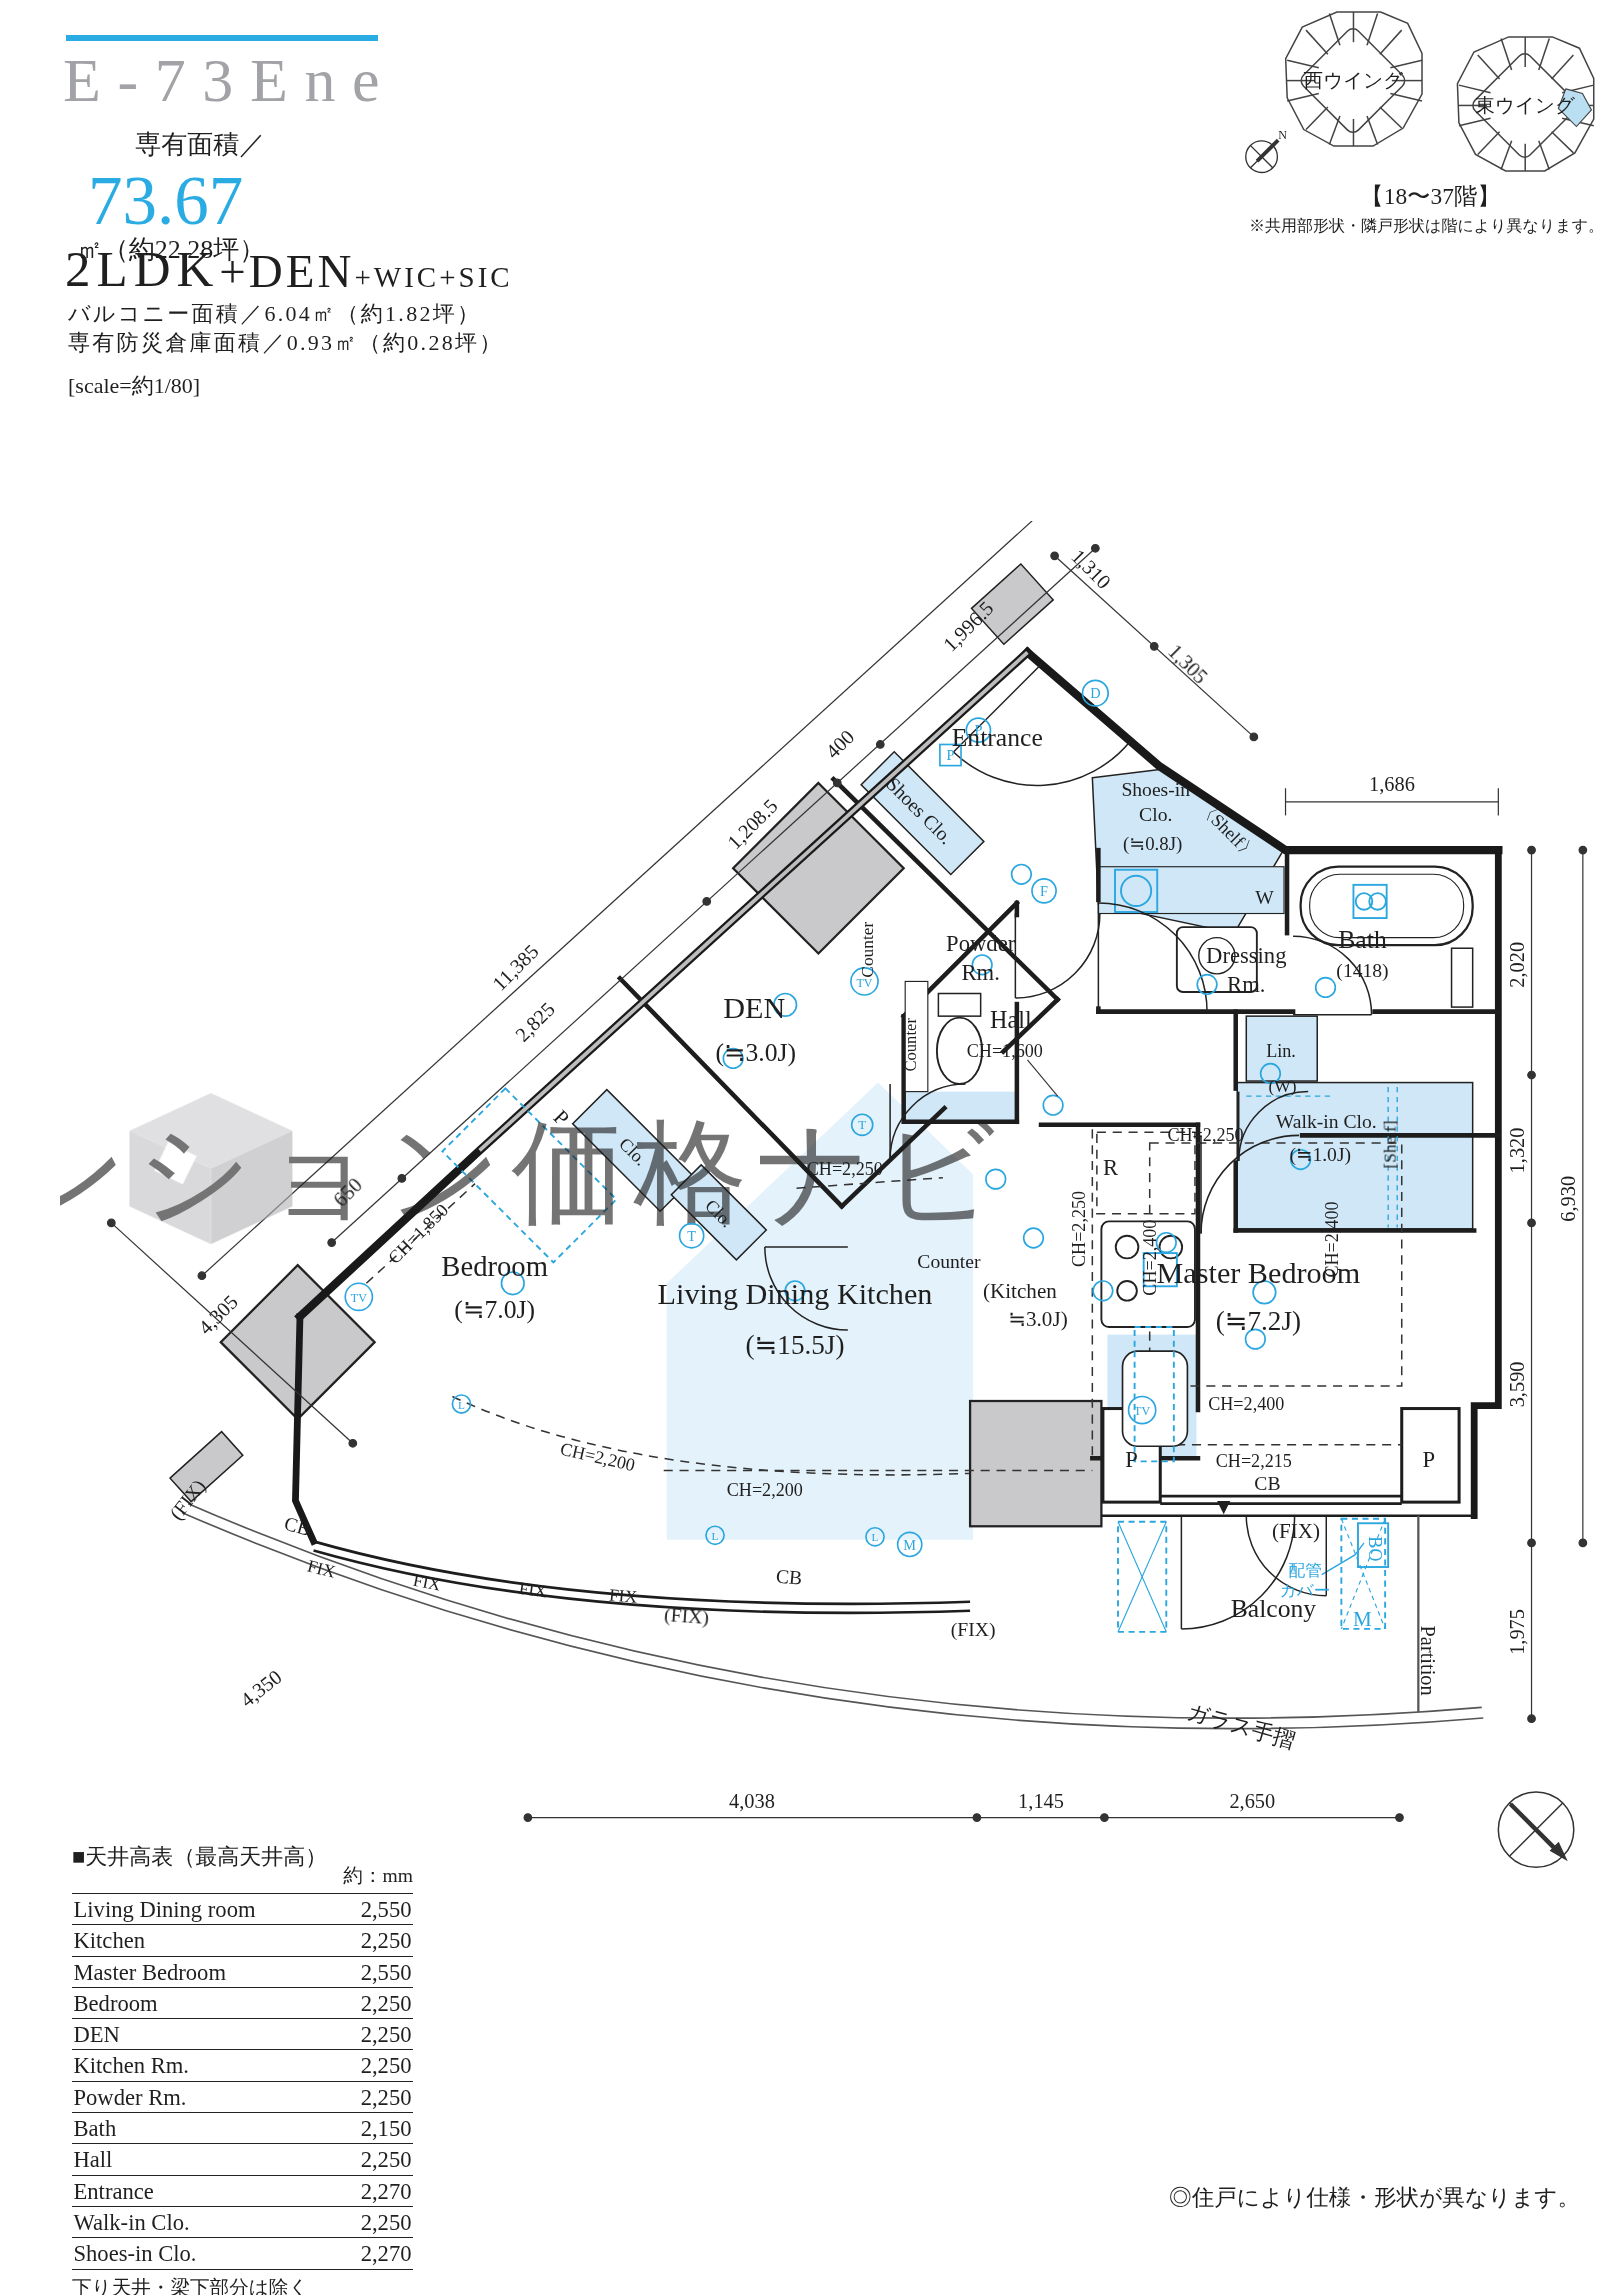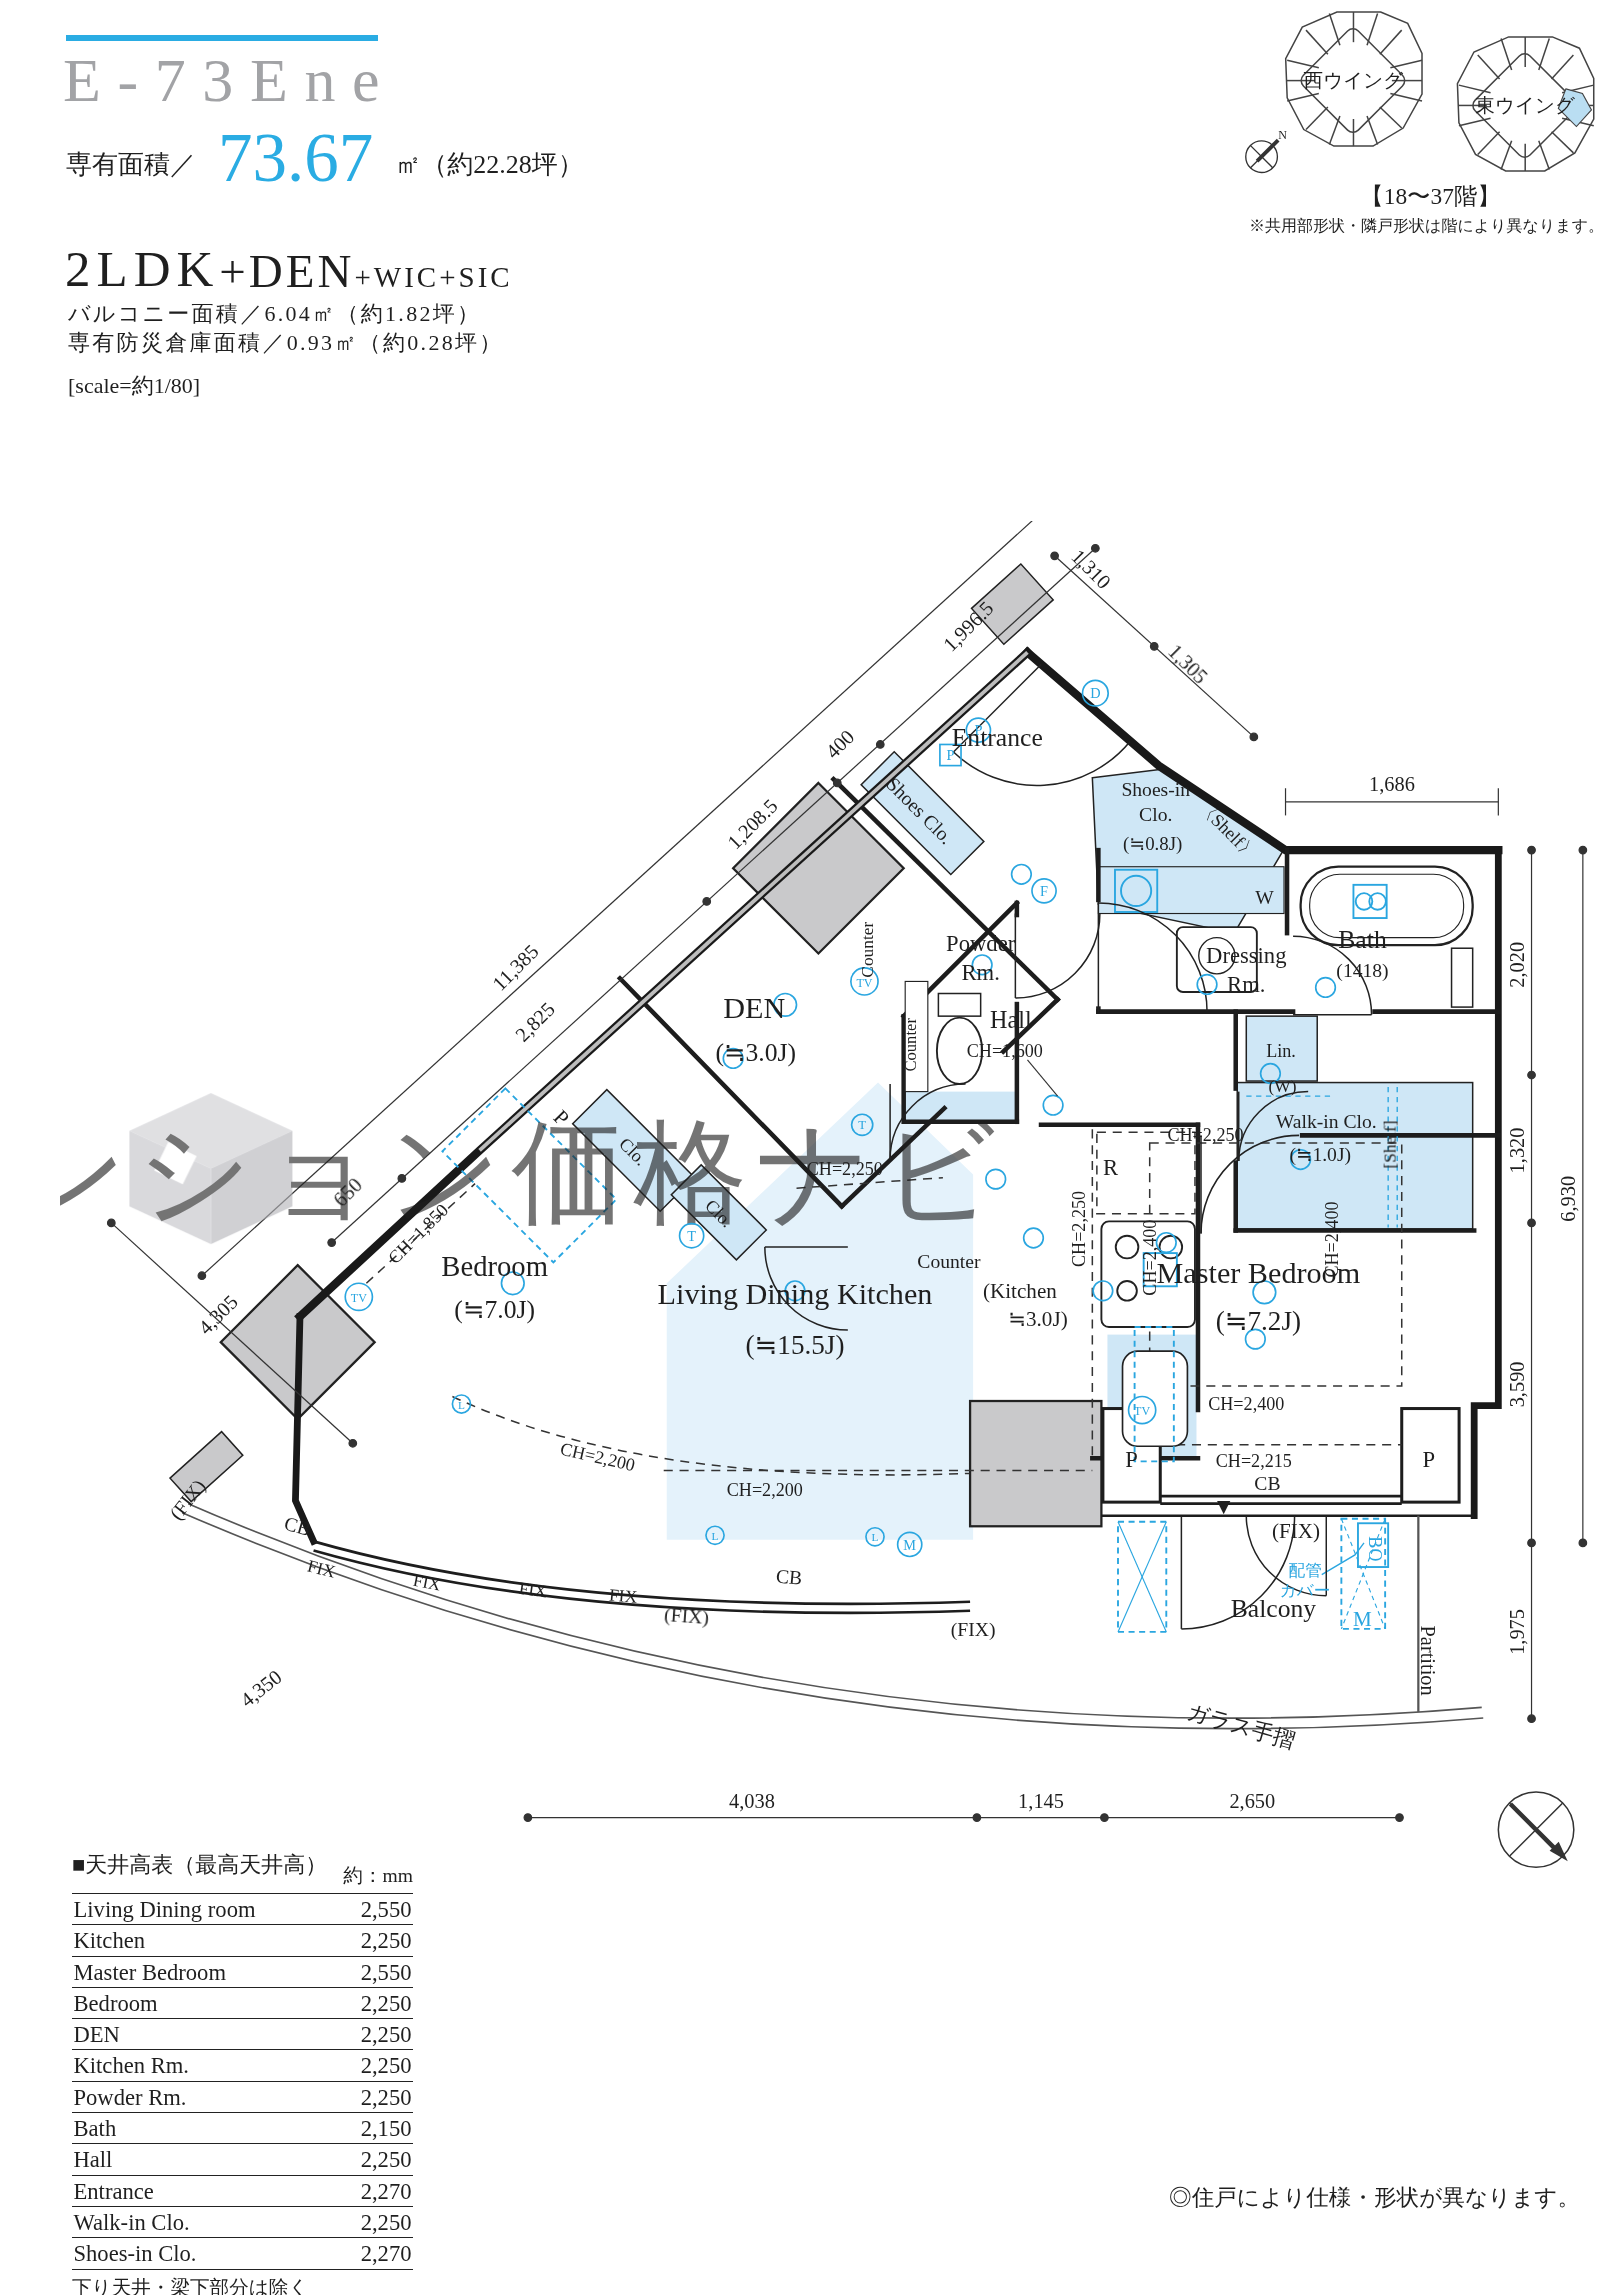--- a/index.html
+++ b/index.html
@@ -1,36 +1,36 @@
 <!DOCTYPE html>
 <html style="font-size:12px"><head>
 <meta charset="utf-8">
 <style>
   html,body{margin:0;padding:0;}
   body{width:1616px;height:2295px;position:relative;background:#fff;font-family:"Liberation Serif",serif;color:#1f1f1f;overflow:hidden;}
   .abs{position:absolute;}
   
   .accent-bar{left:66px;top:35px;width:312px;height:6px;background:#2aace3;}
   .unit-title{left:63px;top:45px;font-size:62px;color:#a2a3a6;letter-spacing:16.6px;white-space:nowrap;}
-  .area-line{left:66px;top:127px;display:flex;align-items:flex-end;white-space:nowrap;}
+  .area-line{left:66px;top:127px;display:flex;align-items:flex-end;white-space:nowrap;flex-direction:column;}
   .area-label{font-size:26px;padding-bottom:7.5px;}
   .area-value{font-size:69px;color:#2aace3;line-height:.9;margin:0 22px;}
   .area-unit{font-size:26px;padding-bottom:7.5px;}
   .layout-line{left:65px;top:226px;display:flex;align-items:flex-end;white-space:nowrap;}
   .layout-main{font-size:51px;letter-spacing:6px;}
   .layout-p1{font-size:47px;letter-spacing:3px;margin-top:18px;}
   .layout-p2{font-size:29px;padding-bottom:4.5px;letter-spacing:3px;}
   .sub-line{left:68px;font-size:22px;letter-spacing:2.3px;white-space:nowrap;}
   .scale-line{left:68px;top:371px;font-size:22px;}
   
   .floors{left:1253px;top:180px;width:355px;text-align:center;font-size:23.4px;}
   .wing-note{left:1238px;top:216px;width:377px;text-align:center;font-size:16px;}
   
   .ceil-table{left:72px;top:1840px;width:341px;font-size:22.6px;}
-  .ct-head{display:flex;justify-content:space-between;align-items:center;padding:1.5px 0 4.5px 0;border-bottom:1.9px solid #222;}
+  .ct-head{display:flex;justify-content:space-between;align-items:flex-start;padding:1.5px 0 4.5px 0;border-bottom:1.9px solid #222;}
   .ct-title{font-size:22px;}
   .ct-unit{font-size:19.6px;margin-top:20px;}
   .ct-row{display:flex;justify-content:space-between;padding:3px 1.5px 2.3px 1.5px;border-bottom:1.1px solid #222;height:25px;line-height:25px;}
   .ct-row:last-of-type{border-bottom:1.5px solid #222;}
   .ct-foot{font-size:19.6px;padding:4.5px 7.5px 0 0;}
   .footer-note{right:36px;top:2182px;font-size:22.6px;}
   svg text{font-family:"Liberation Serif",serif;fill:#1f1f1f;text-anchor:middle;}
   svg .b{fill:#2aa6e0;}
 </style>
 </head>

